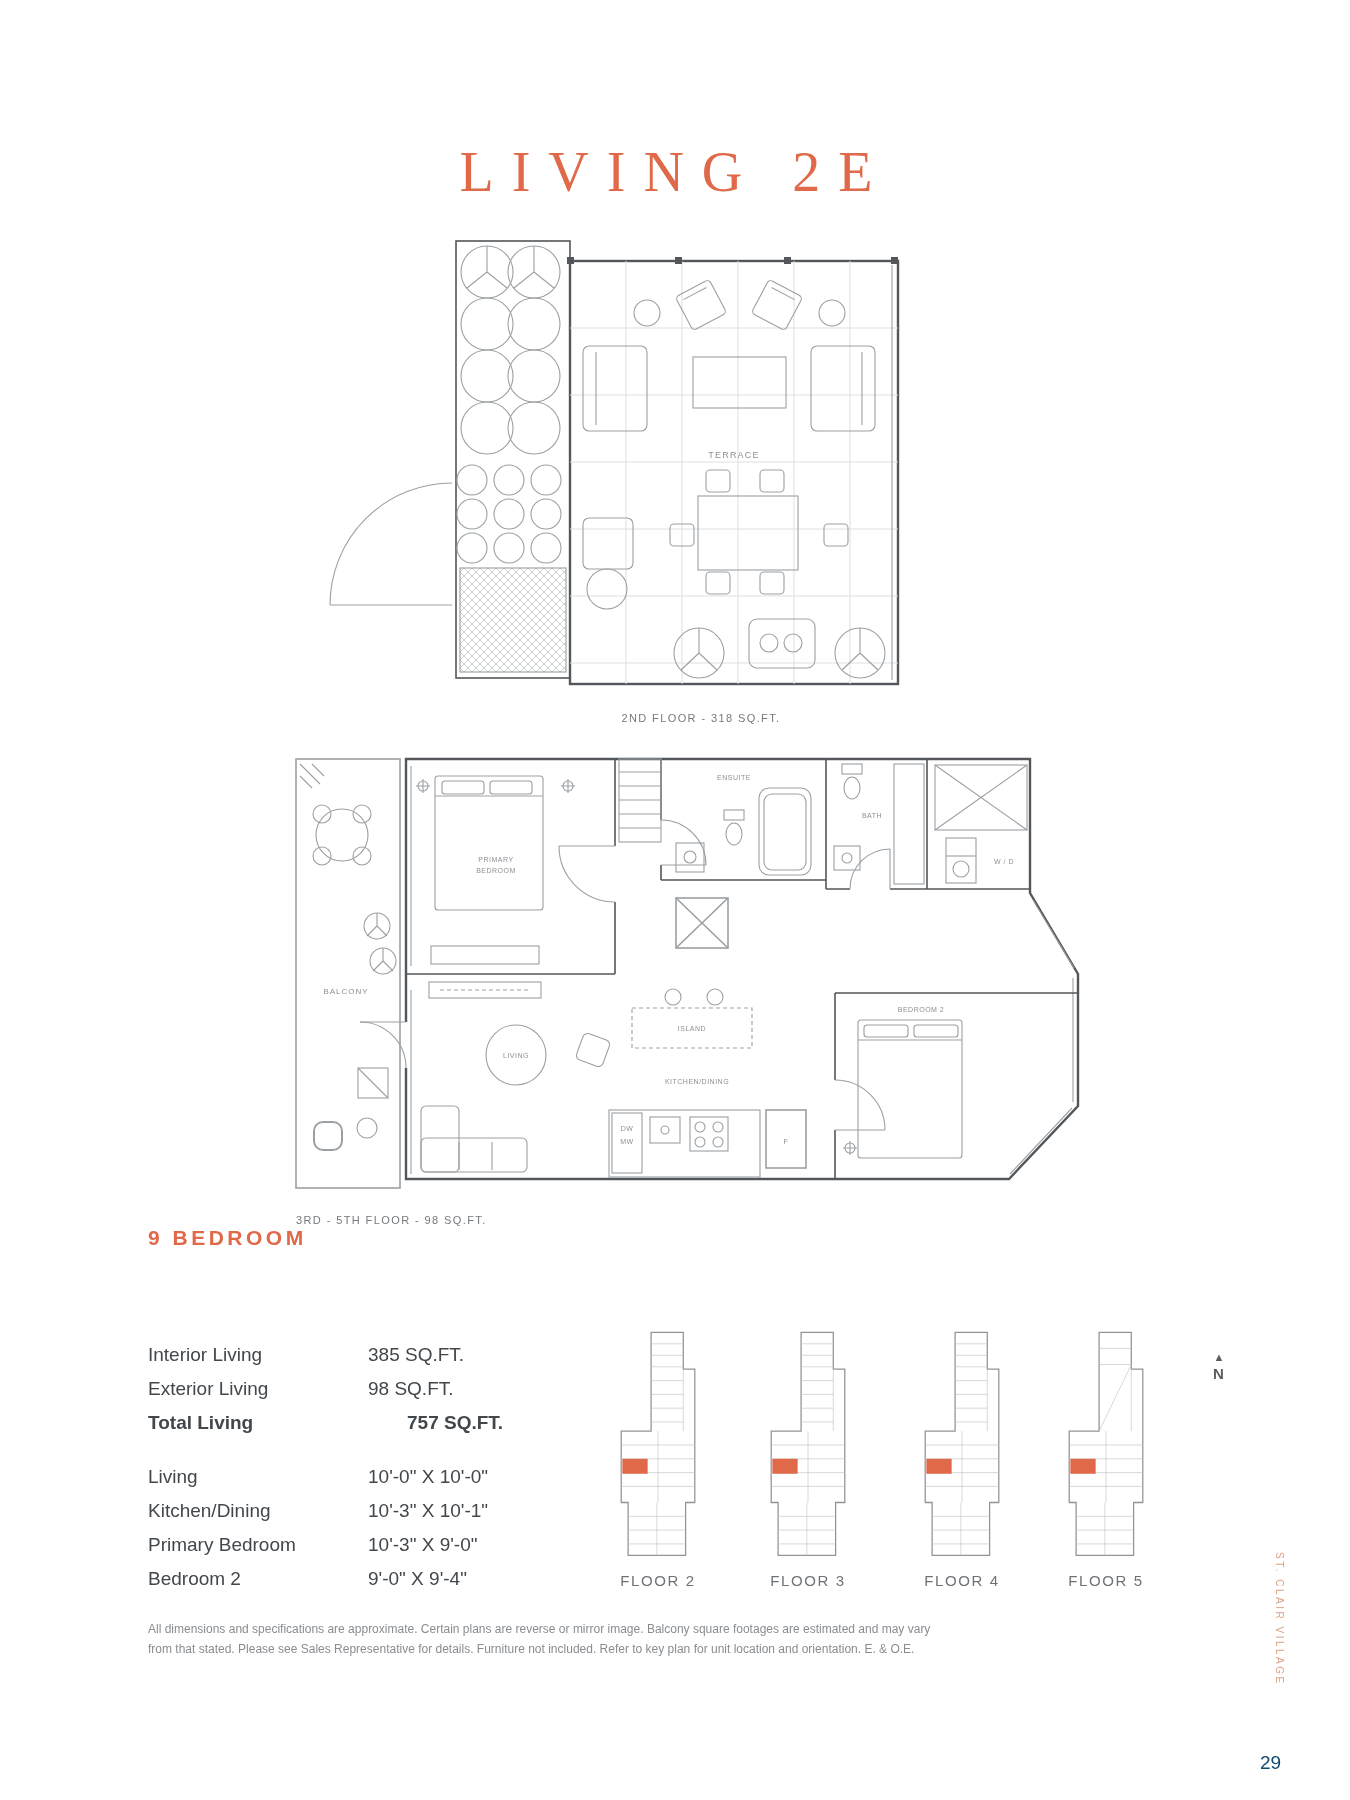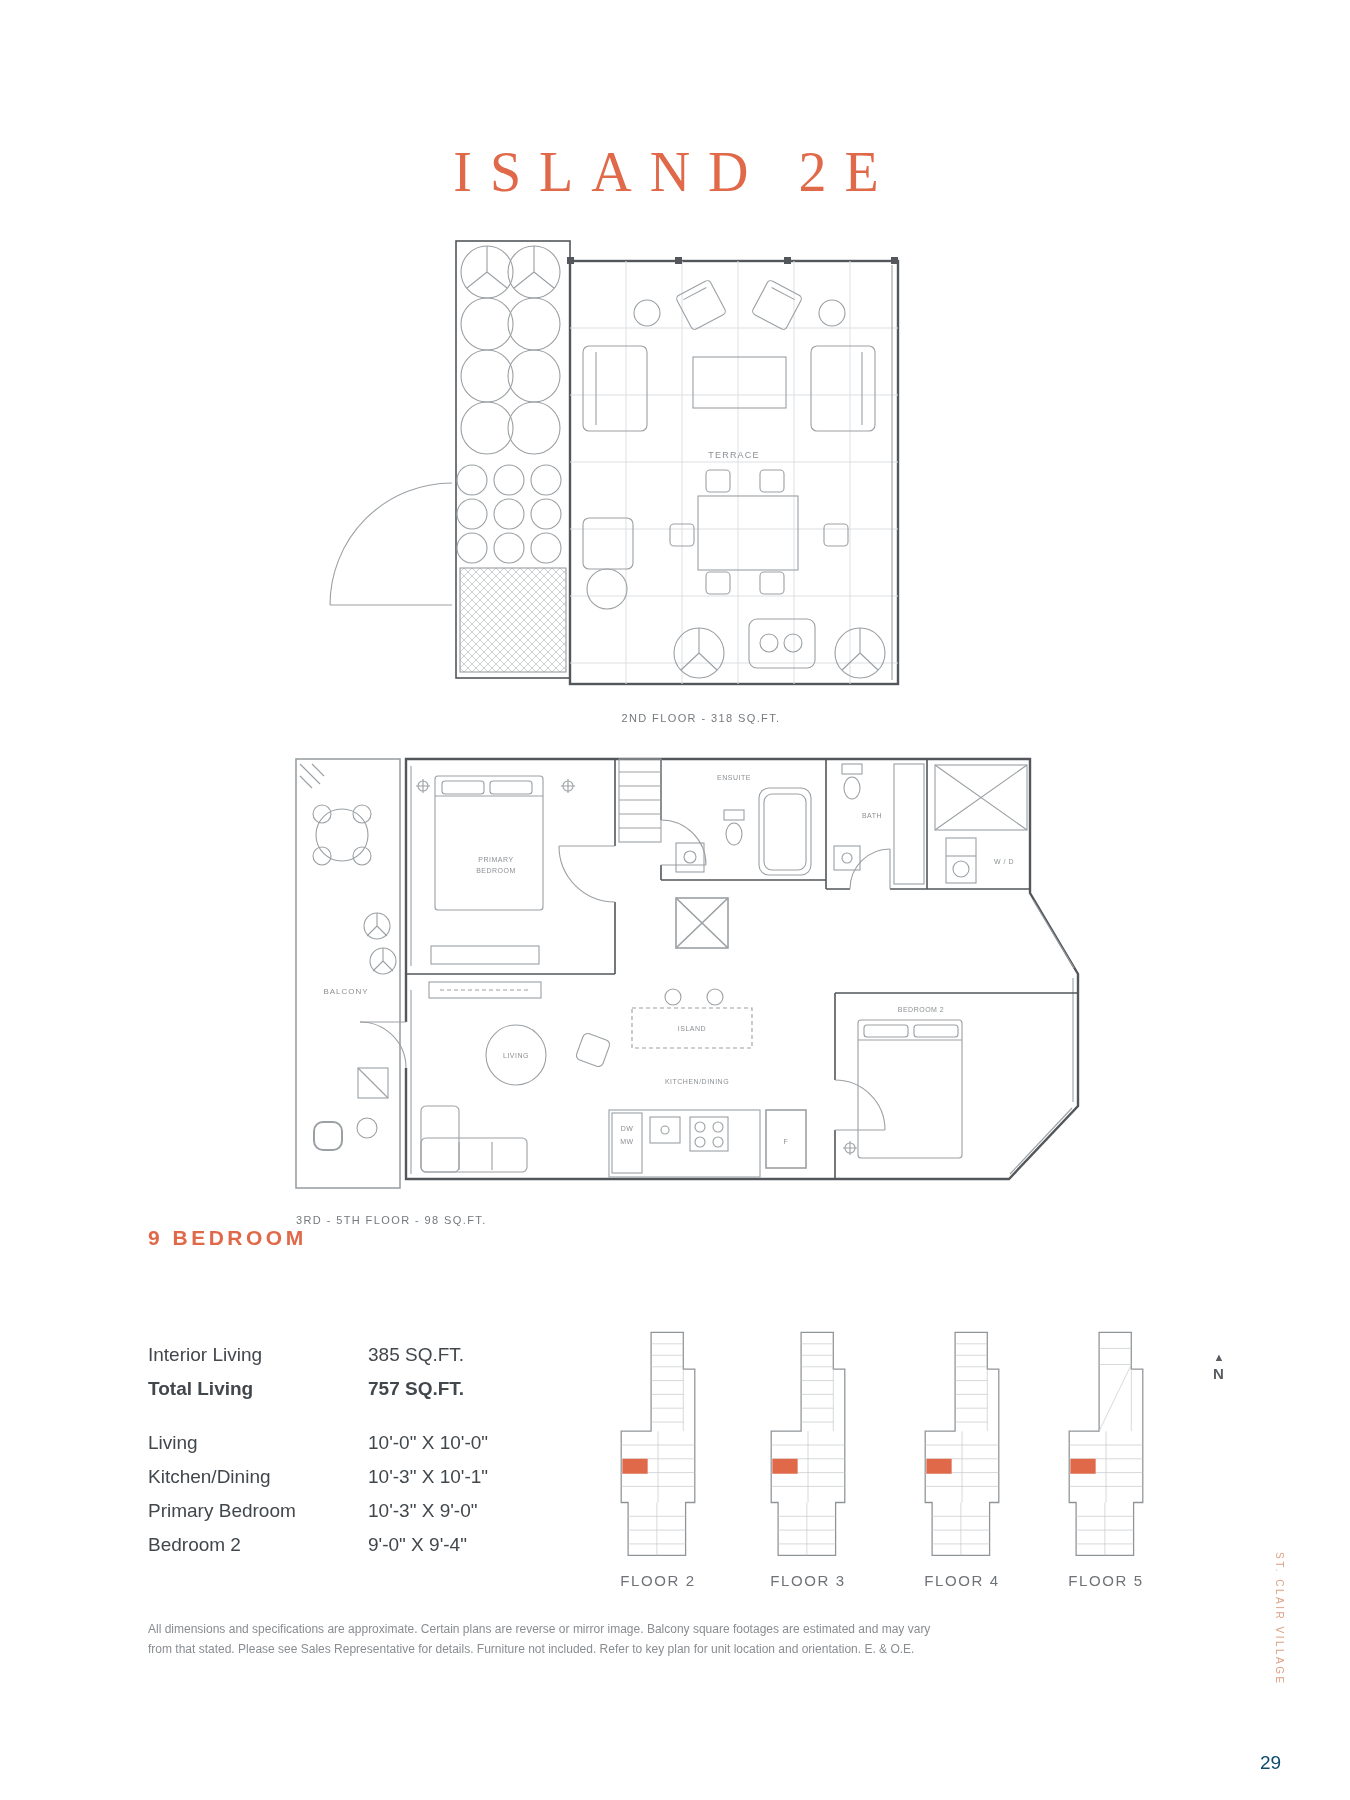--- a/index.html
+++ b/index.html
@@ -9,21 +9,21 @@
   .title { top:140px; left:0; width:100%; text-align:center; font-family:"Liberation Serif", serif;
            font-weight:400; font-size:56px; letter-spacing:18px; color:#e0694a; }
   .plan-caption { font-size:11px; letter-spacing:1.4px; color:#75797d;margin-top:16px; }
   .cap-upper { top:696px; left:701px; transform:translateX(-50%); white-space:nowrap; }
   .cap-main { top:1198px; left:296px; white-space:nowrap; }
   .unit-type { top:1226px; left:148px; font-size:21px; font-weight:700; letter-spacing:3.5px; color:#e0694a; }
   .specs { top:1338px; left:148px; width:380px; font-size:19px; color:#42474c; }
   .spec-row { display:flex; height:34px; align-items:center; }
   .spec-row .lab { width:220px; }
   .spec-gap { height:20px; }
-  .bold { font-weight:700; }
+  .bold { font-weight:700;gap:39px; }
   .keyplan { position:absolute; top:1330px; width:92px; text-align:center; }
   .kp2 { left:612px; } .kp3 { left:762px; } .kp4 { left:916px; } .kp5 { left:1060px; }
   .keyplan-label { margin-top:8px; font-size:15px; letter-spacing:1.6px; color:#6f7377; }
   .ko { fill:none; stroke:#8f9497; stroke-width:1.1; }
   .ki { fill:none; stroke:#c3c7c9; stroke-width:0.6; }
   .ku { fill:#e0694a; stroke:none; }
   .compass { top:1352px; left:1204px; width:30px; text-align:center; color:#595d61; }
   .compass-arrow { font-size:11px; line-height:1; }
   .compass-n { font-size:15px; font-weight:700; letter-spacing:1px; margin-top:2px; }
   .brand-vertical { top:1552px; left:1274px; writing-mode:vertical-rl; font-size:10px;
@@ -41,21 +41,21 @@
   .lbl2 { fill:#8c9094; font-size:8px; letter-spacing:1px; text-anchor:middle; }
   .lbl3 { fill:#8c9094; font-size:7px; letter-spacing:0.5px; text-anchor:middle; }
   .col { fill:#53575b; stroke:none; }
   .wh { stroke:#ffffff; stroke-width:4; fill:none; }
 </style>
 </head>
 <body>
 
 <div class="page">
 
-  <div class="abs title">ISLAND 2E</div>
+  <div class="abs title">LIVING 2E</div>
 
   <svg class="abs" style="top:232px;left:320px;" width="610" height="470" viewBox="0 0 610 470">
     <defs>
       <pattern id="hatch" patternUnits="userSpaceOnUse" width="8" height="8">
         <path d="M0 8 L8 0 M0 0 L8 8" stroke="#b9bdbf" stroke-width="0.7"></path>
       </pattern>
     </defs>
 
     <rect x="136" y="9" width="114" height="437" class="w1"></rect>
     <g class="f">
@@ -303,20 +303,24 @@
   </svg>
   <div class="abs plan-caption cap-main">3RD - 5TH FLOOR - 98 SQ.FT.</div>
 
   <div class="abs unit-type">9 BEDROOM</div>
 
   <div class="abs specs">
     <div class="spec-row">
       <span class="lab">Interior Living</span>
       <span class="val">385 SQ.FT.</span>
     </div>
+    <div class="spec-row">
+      <span class="lab">Exterior Living</span>
+      <span class="val">98 SQ.FT.</span>
+    </div>
     <div class="spec-row bold">
       <span class="lab">Total Living</span>
       <span class="val">757 SQ.FT.</span>
     </div>
     <div class="spec-gap"></div>
     <div class="spec-row">
       <span class="lab">Living</span>
       <span class="val">10'-0" X 10'-0"</span>
     </div>
     <div class="spec-row">

